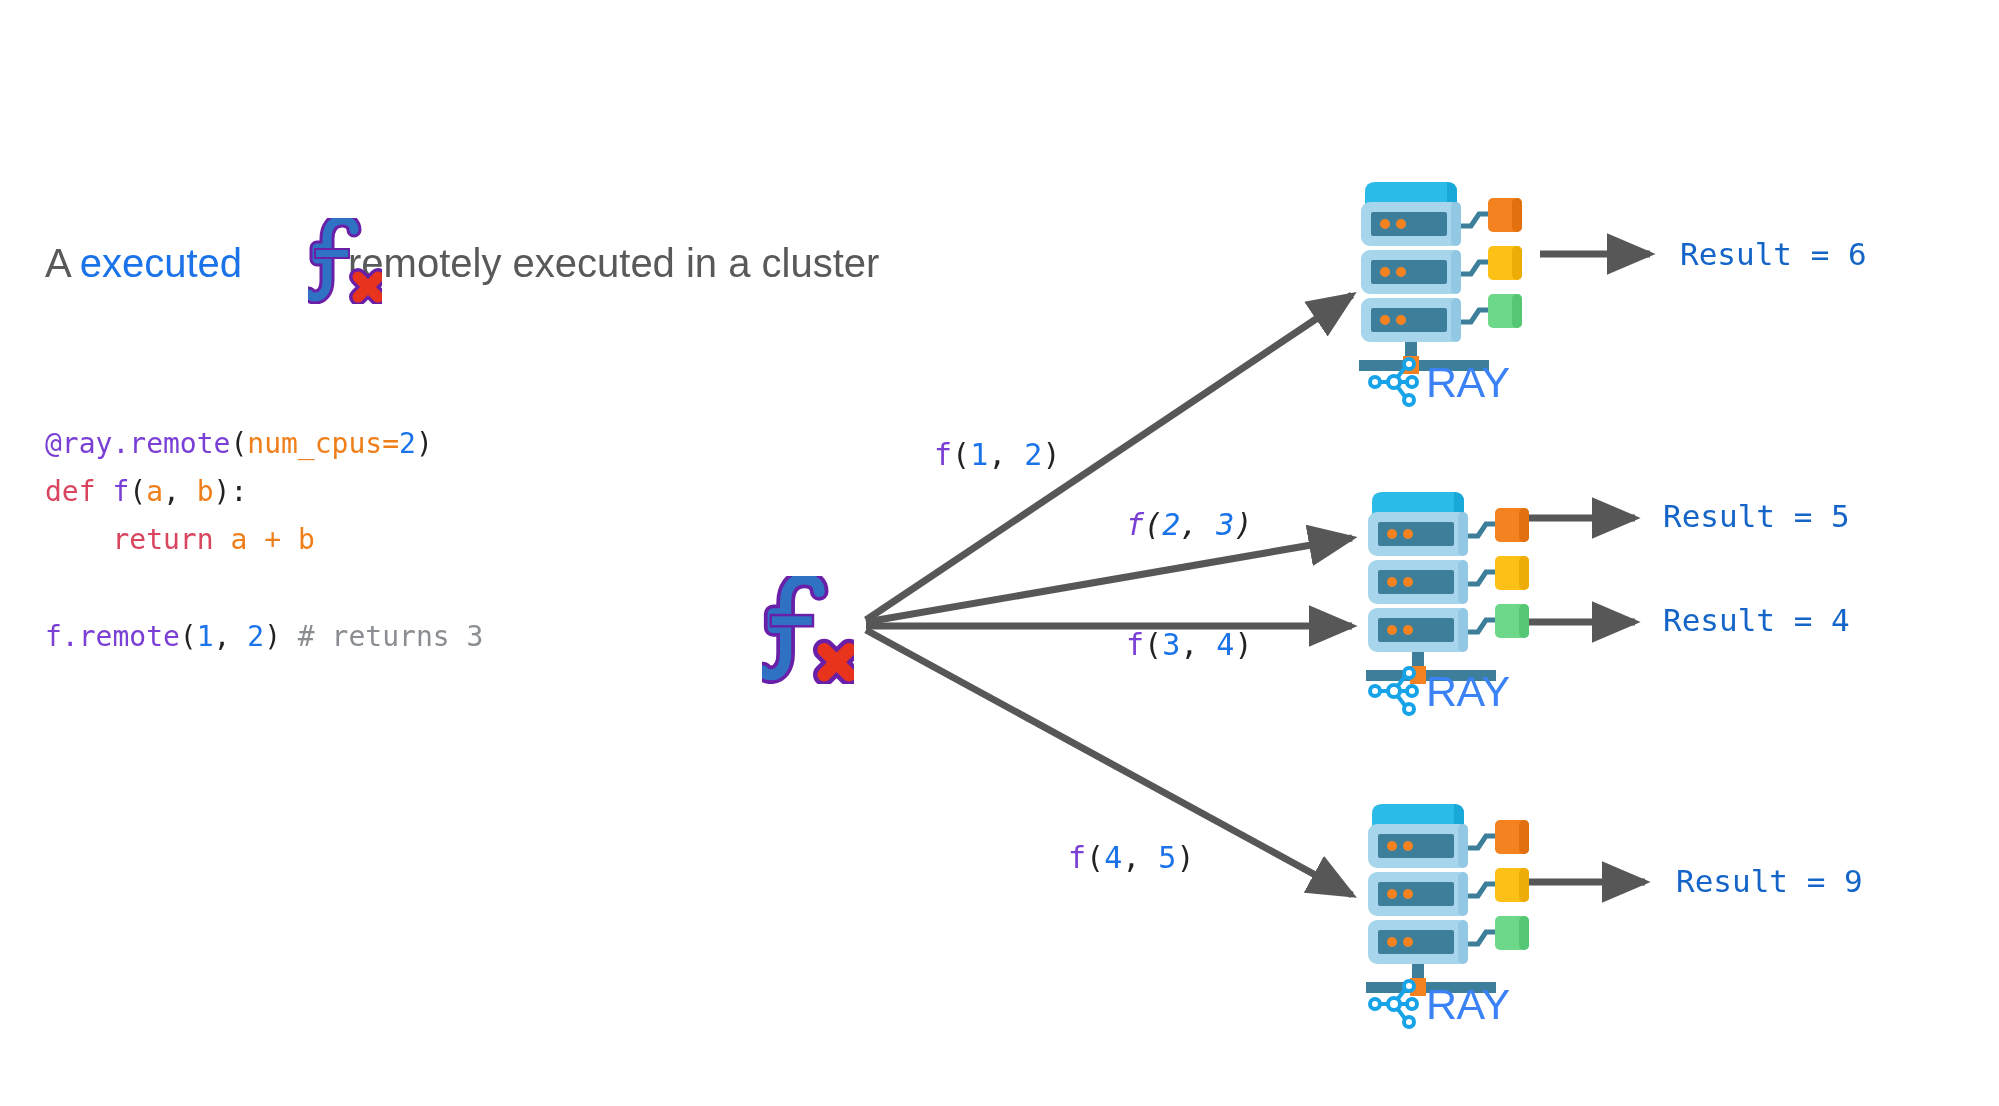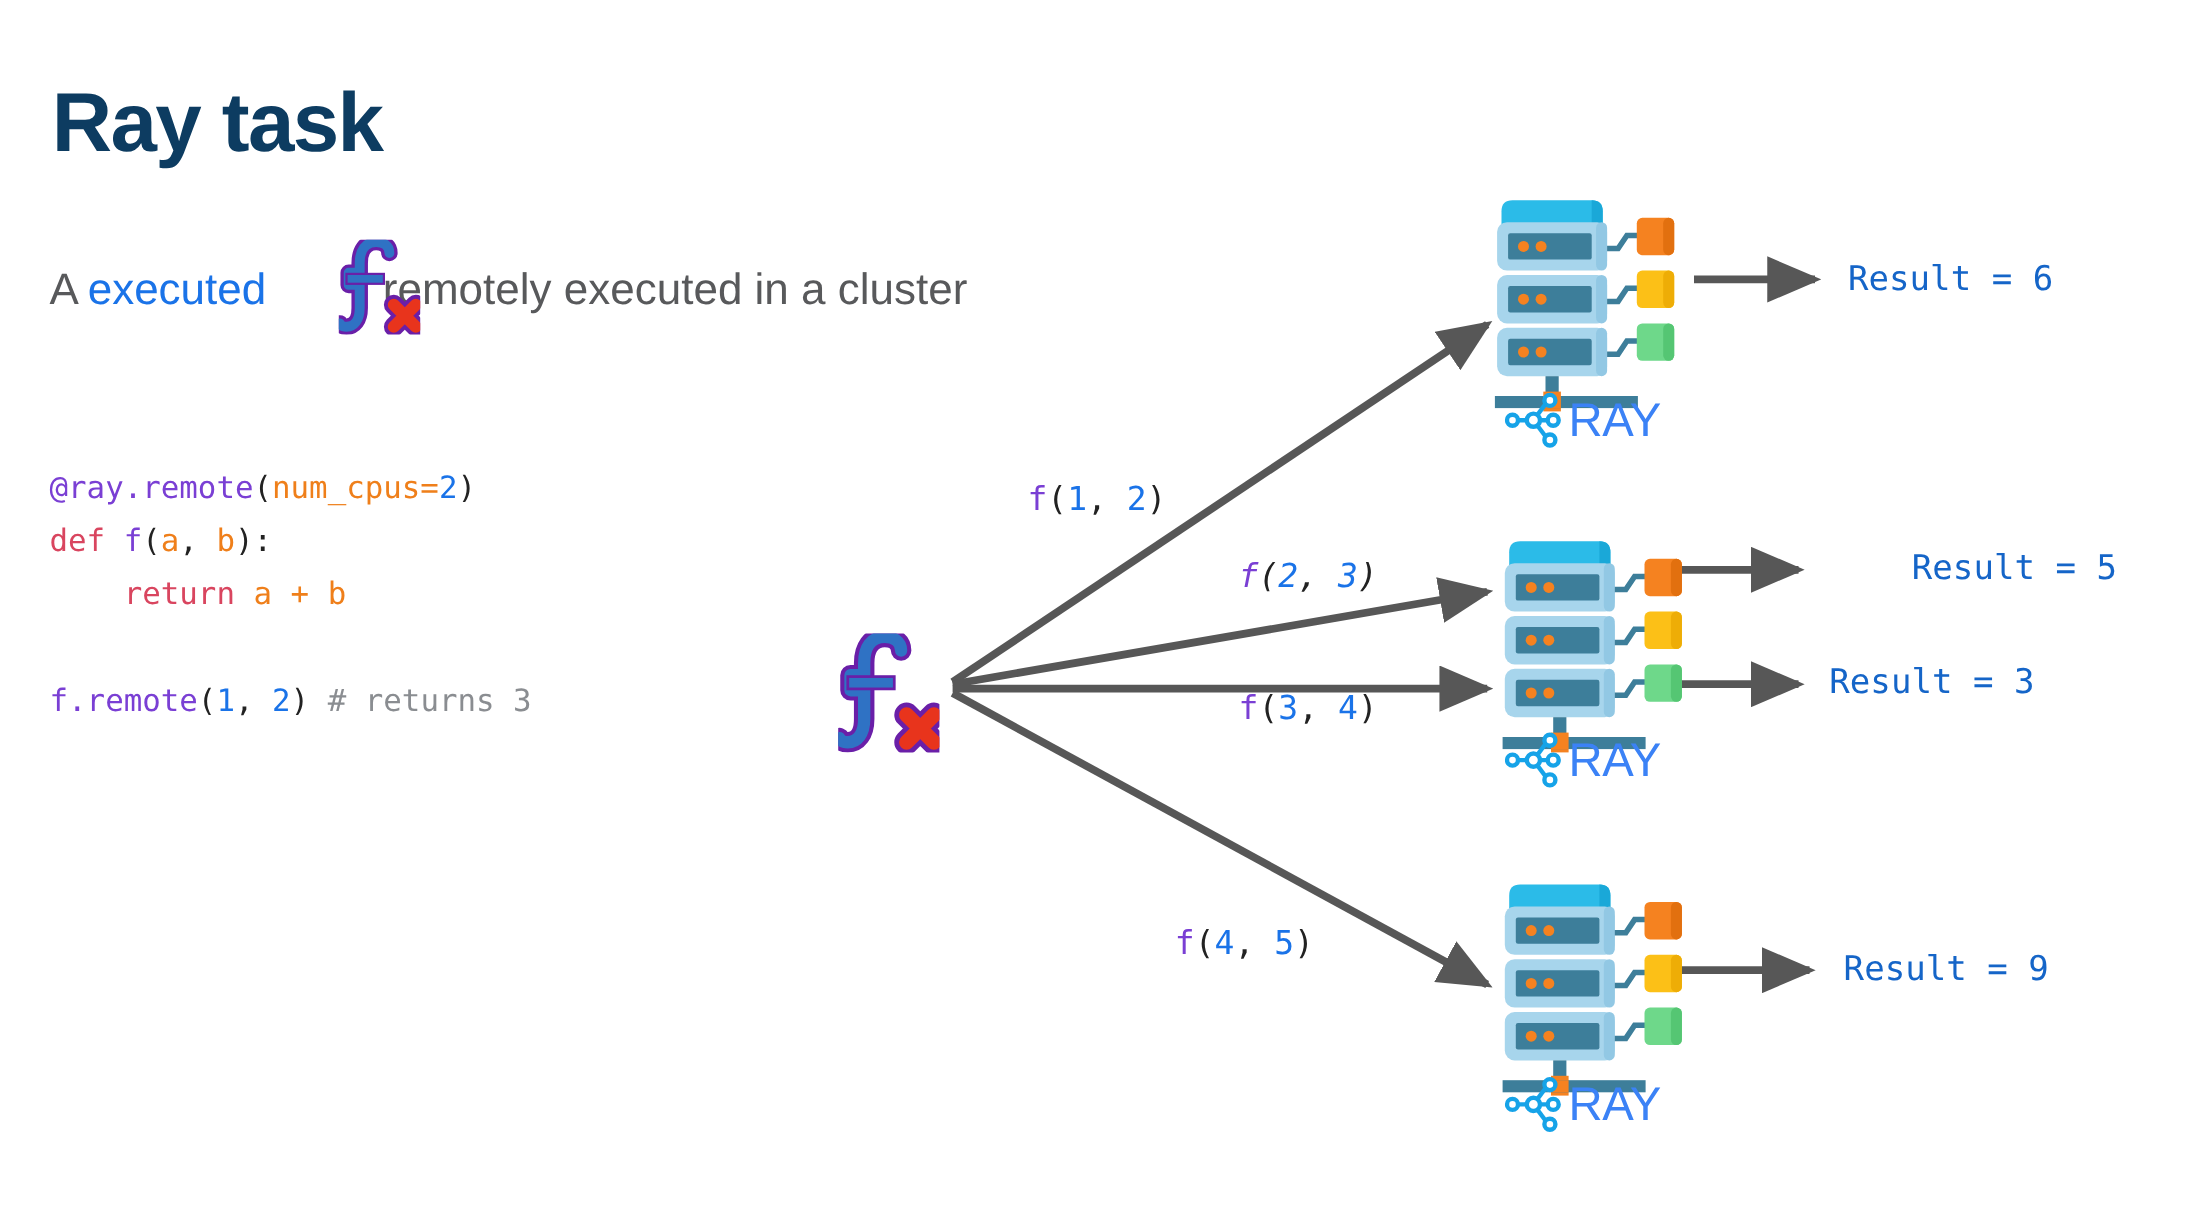--- a/index.html
+++ b/index.html
@@ -125,21 +125,21 @@
   
   .result-label {
     position: absolute;
     font-family: "DejaVu Sans Mono", "Liberation Mono", monospace;
     font-size: 31px;
     color: #1565c8;
     white-space: nowrap;
     line-height: 1;
   }
   #result-1 { left: 1680px; top: 239px; }
-  #result-2 { left: 1738px; top: 501px; }
+  #result-2 { left: 1663px; top: 501px; }
   #result-3 { left: 1663px; top: 605px; }
   #result-4 { left: 1676px; top: 866px; }
 
   
   .cluster {
     position: absolute;
     width: 260px;
     height: 220px;
   }
   #cluster-1 { left: 1355px; top: 178px; }
@@ -163,21 +163,20 @@
   }
   #ray-logo-1 { left: 1368px; top: 353px; }
   #ray-logo-2 { left: 1368px; top: 662px; }
   #ray-logo-3 { left: 1368px; top: 975px; }
 </style>
 </head>
 <body>
 
 <div class="slide">
 
-  <div id="page-title">Ray task</div>
 
   <div id="subtitle">
     <span>A</span>
     <span class="kw-function">executed</span>
     <span style="display:inline-block;width:86px;"></span>
     <span class="sub-tail">remotely executed in a cluster</span>
   </div>
 
   <div id="fx-inline" class="fx">
     <svg viewBox="0 0 74 86" width="74" height="86" aria-hidden="true">
@@ -241,21 +240,21 @@
   </div>
   <div class="arrow-label" id="label-f34">
     <span class="lf">f</span><span class="lp">(</span><span class="ln">3</span><span class="lp">, </span><span class="ln">4</span><span class="lp">)</span>
   </div>
   <div class="arrow-label" id="label-f45">
     <span class="lf">f</span><span class="lp">(</span><span class="ln">4</span><span class="lp">, </span><span class="ln">5</span><span class="lp">)</span>
   </div>
 
   <div class="result-label" id="result-1">Result = 6</div>
   <div class="result-label" id="result-2">Result = 5</div>
-  <div class="result-label" id="result-3">Result = 3</div>
+  <div class="result-label" id="result-3">Result = 4</div>
   <div class="result-label" id="result-4">Result = 9</div>
 
   <div class="cluster" id="cluster-1">
     <svg viewBox="0 0 260 220" width="260" height="220" aria-hidden="true">
 
       <path d="M10 14 Q10 4 20 4 L92 4 Q102 4 102 14 L102 28 L10 28 Z" fill="#2bbbe8"></path>
       <path d="M92 4 Q102 4 102 14 L102 28 L92 28 Z" fill="#1aa8d8"></path>
 
       <rect x="6" y="24" width="100" height="44" rx="9" fill="#a7d5ec"></rect>
       <rect x="96" y="24" width="10" height="44" rx="5" fill="#92c8e4"></rect>

